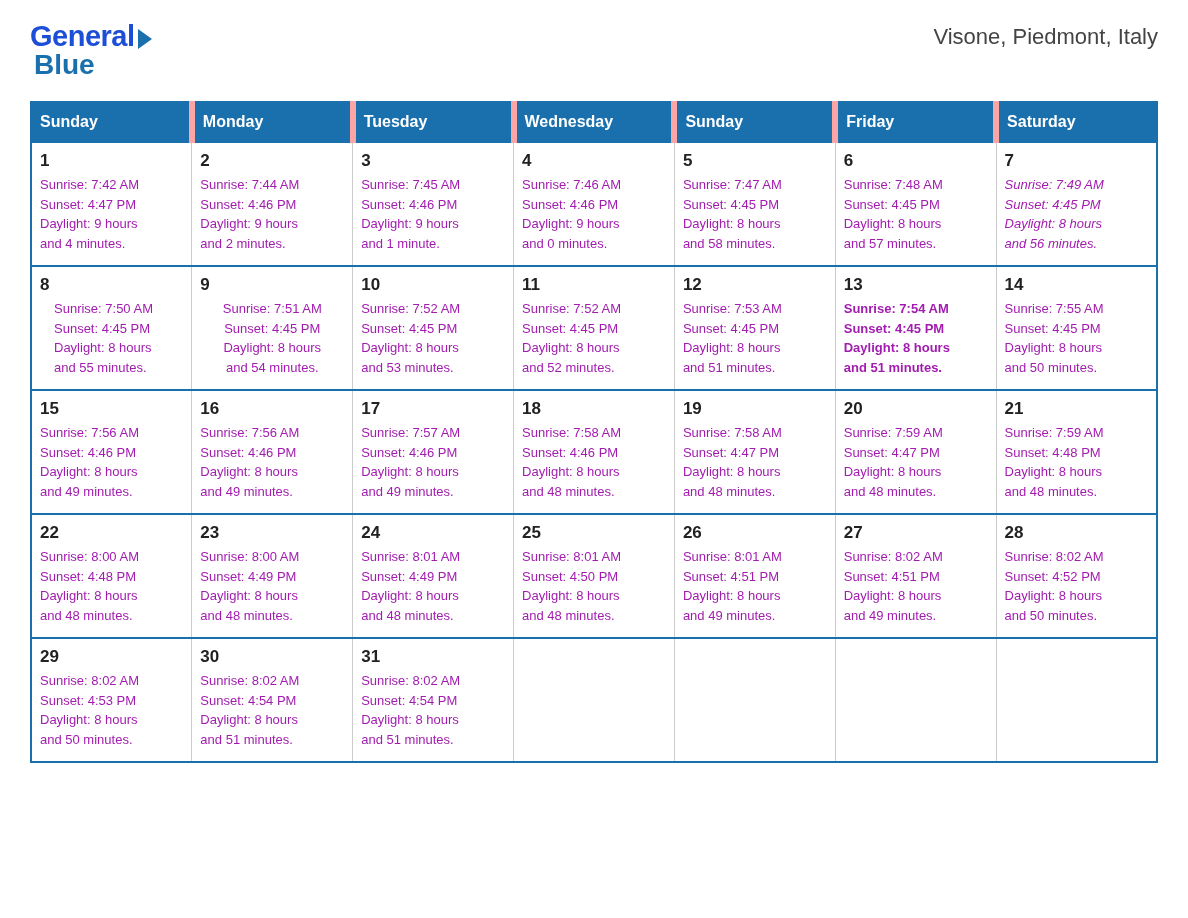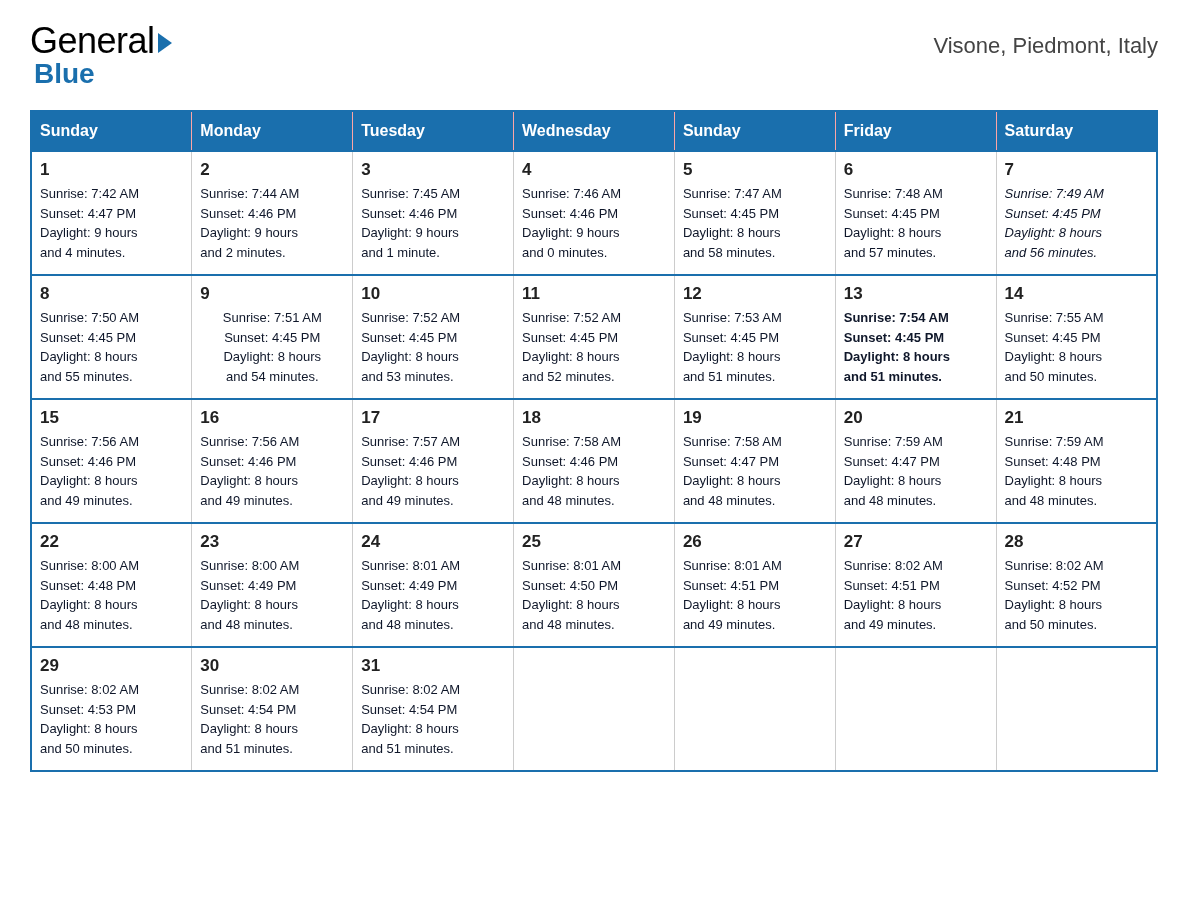--- a/index.html
+++ b/index.html
@@ -20,23 +20,23 @@
     .logo {
       display: flex;
       flex-direction: column;
       align-items: flex-start;
     }
     .logo-top {
       display: flex;
       align-items: center;
     }
     .logo-general {
-      font-size: 36px;
-      font-weight: normal;
-      color: #000000;
+      font-size: 29px;
+      font-weight: bold;
+      color: #1d4ed8;
       letter-spacing: -0.5px;
     }
     .logo-arrow {
       width: 0;
       height: 0;
       border-left: 14px solid #1a6fad;
       border-top: 10px solid transparent;
       border-bottom: 10px solid transparent;
       margin-left: 3px;
       margin-top: 4px;
@@ -53,37 +53,37 @@
     }
     .month-title {
       font-size: 52px;
       font-weight: bold;
       color: #222;
       line-height: 1.1;
     }
     .location-title {
       font-size: 22px;
       color: #444;
-      margin-top: 13px;
+      margin-top: 4px;
     }
     table {
       width: 100%;
       border-collapse: collapse;
       border: 2px solid #1a6fad;
     }
     thead tr {
       background: #1a6fad;
     }
     thead th {
       color: #fff;
       font-size: 16px;
       font-weight: bold;
       padding: 10px 8px;
       text-align: left;
-      border-right: 1px solid #fca5a5;
+      border-right: 6px solid #fca5a5;
     }
     thead th:last-child { border-right: none; margin-left: 44px; }
     tbody tr {
       border-top: 2px solid #1a6fad;
     }
     tbody td {
       vertical-align: top;
       padding: 8px 8px 12px 8px;
       border-right: 1px solid #ccc;
       width: 14.28%;
@@ -92,21 +92,21 @@
     tbody td:last-child { border-right: none; }
     .day-num {
       font-size: 17px;
       font-weight: bold;
       color: #222;
       margin-bottom: 4px;
       display: block;
     }
     .day-info {
       font-size: 13px;
-      color: #0f172a;
+      color: #a21caf;
       line-height: 1.5;
     }
     .empty-cell {
       background: #fff;
     }
   </style>
 </head>
 <body>
 
 <div class="header">
@@ -182,21 +182,21 @@
           <span class="day-num">7</span>
           <div class="day-info" style="white-space: pre-line; font-style: italic;">Sunrise: 7:49 AM
 Sunset: 4:45 PM
 Daylight: 8 hours
 and 56 minutes.</div>
         </td>
       </tr>
       <tr>
         <td>
           <span class="day-num">8</span>
-          <div class="day-info" style="white-space: pre-line;">Sunrise: 7:50 AM
+          <div class="day-info" style="white-space: pre-line; margin-left: 14px;">Sunrise: 7:50 AM
 Sunset: 4:45 PM
 Daylight: 8 hours
 and 55 minutes.</div>
         </td>
         <td>
           <span class="day-num">9</span>
           <div class="day-info" style="white-space: pre-line; text-align: center;">Sunrise: 7:51 AM
 Sunset: 4:45 PM
 Daylight: 8 hours
 and 54 minutes.</div>

